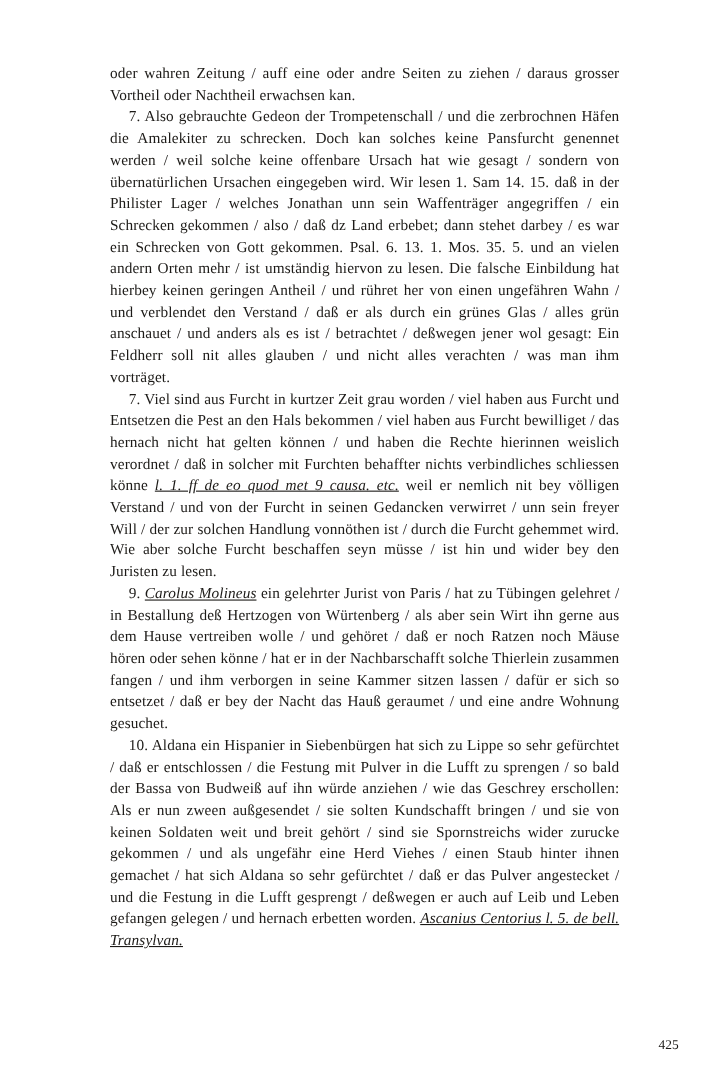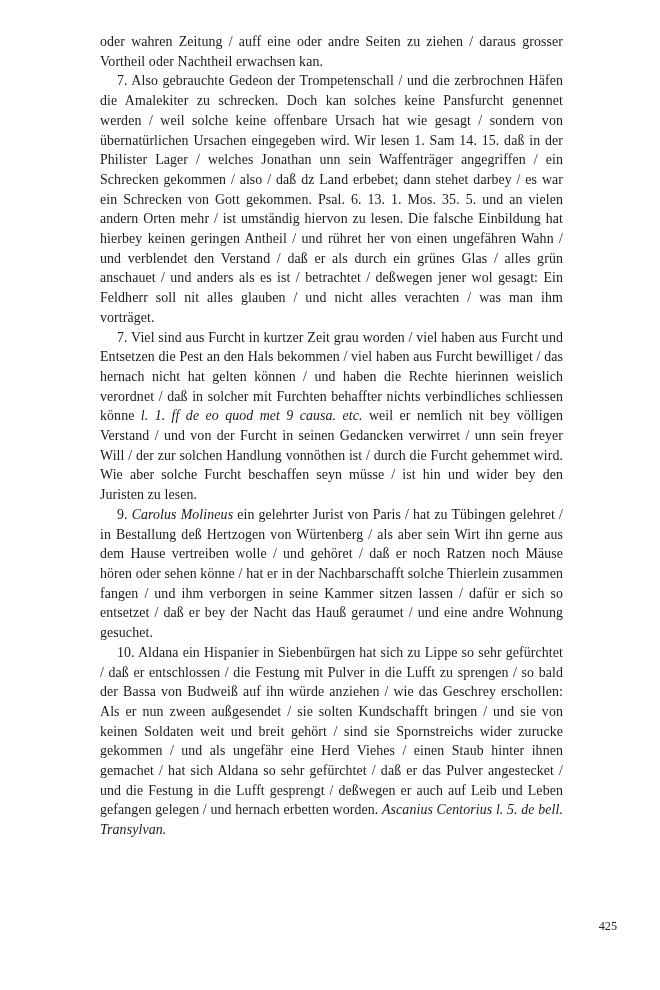--- a/index.html
+++ b/index.html
@@ -12,43 +12,44 @@
     width: 660px;
     height: 990px;
     background: #ffffff;
     font-family: "Liberation Serif", serif;
     color: #1c1a17;
     overflow: hidden;
   }
   .text-block {
     position: absolute;
     left: 100px;
-    top: 32px;
+    top: 58px;
     width: 463px;
     max-height: 872px;
     overflow: hidden;
   }
   p.para {
     margin: 0;
     padding: 0;
     text-align: justify;
     font-size: 13.9px;
     line-height: 19.7px;
     letter-spacing: 0.1px;
   }
   p.para.indent {
     text-indent: 17px;
   }
   .it {
     font-style: italic;
+    text-decoration: underline;
   }
   .page-number {
     position: absolute;
     right: 43px;
-    bottom: 56px;
+    bottom: 32px;
     font-size: 12.2px;
     color: #1c1a17;
   }
 </style>
 </head>
 <body>
 
 <div class="page">
   <div class="text-block">
 

